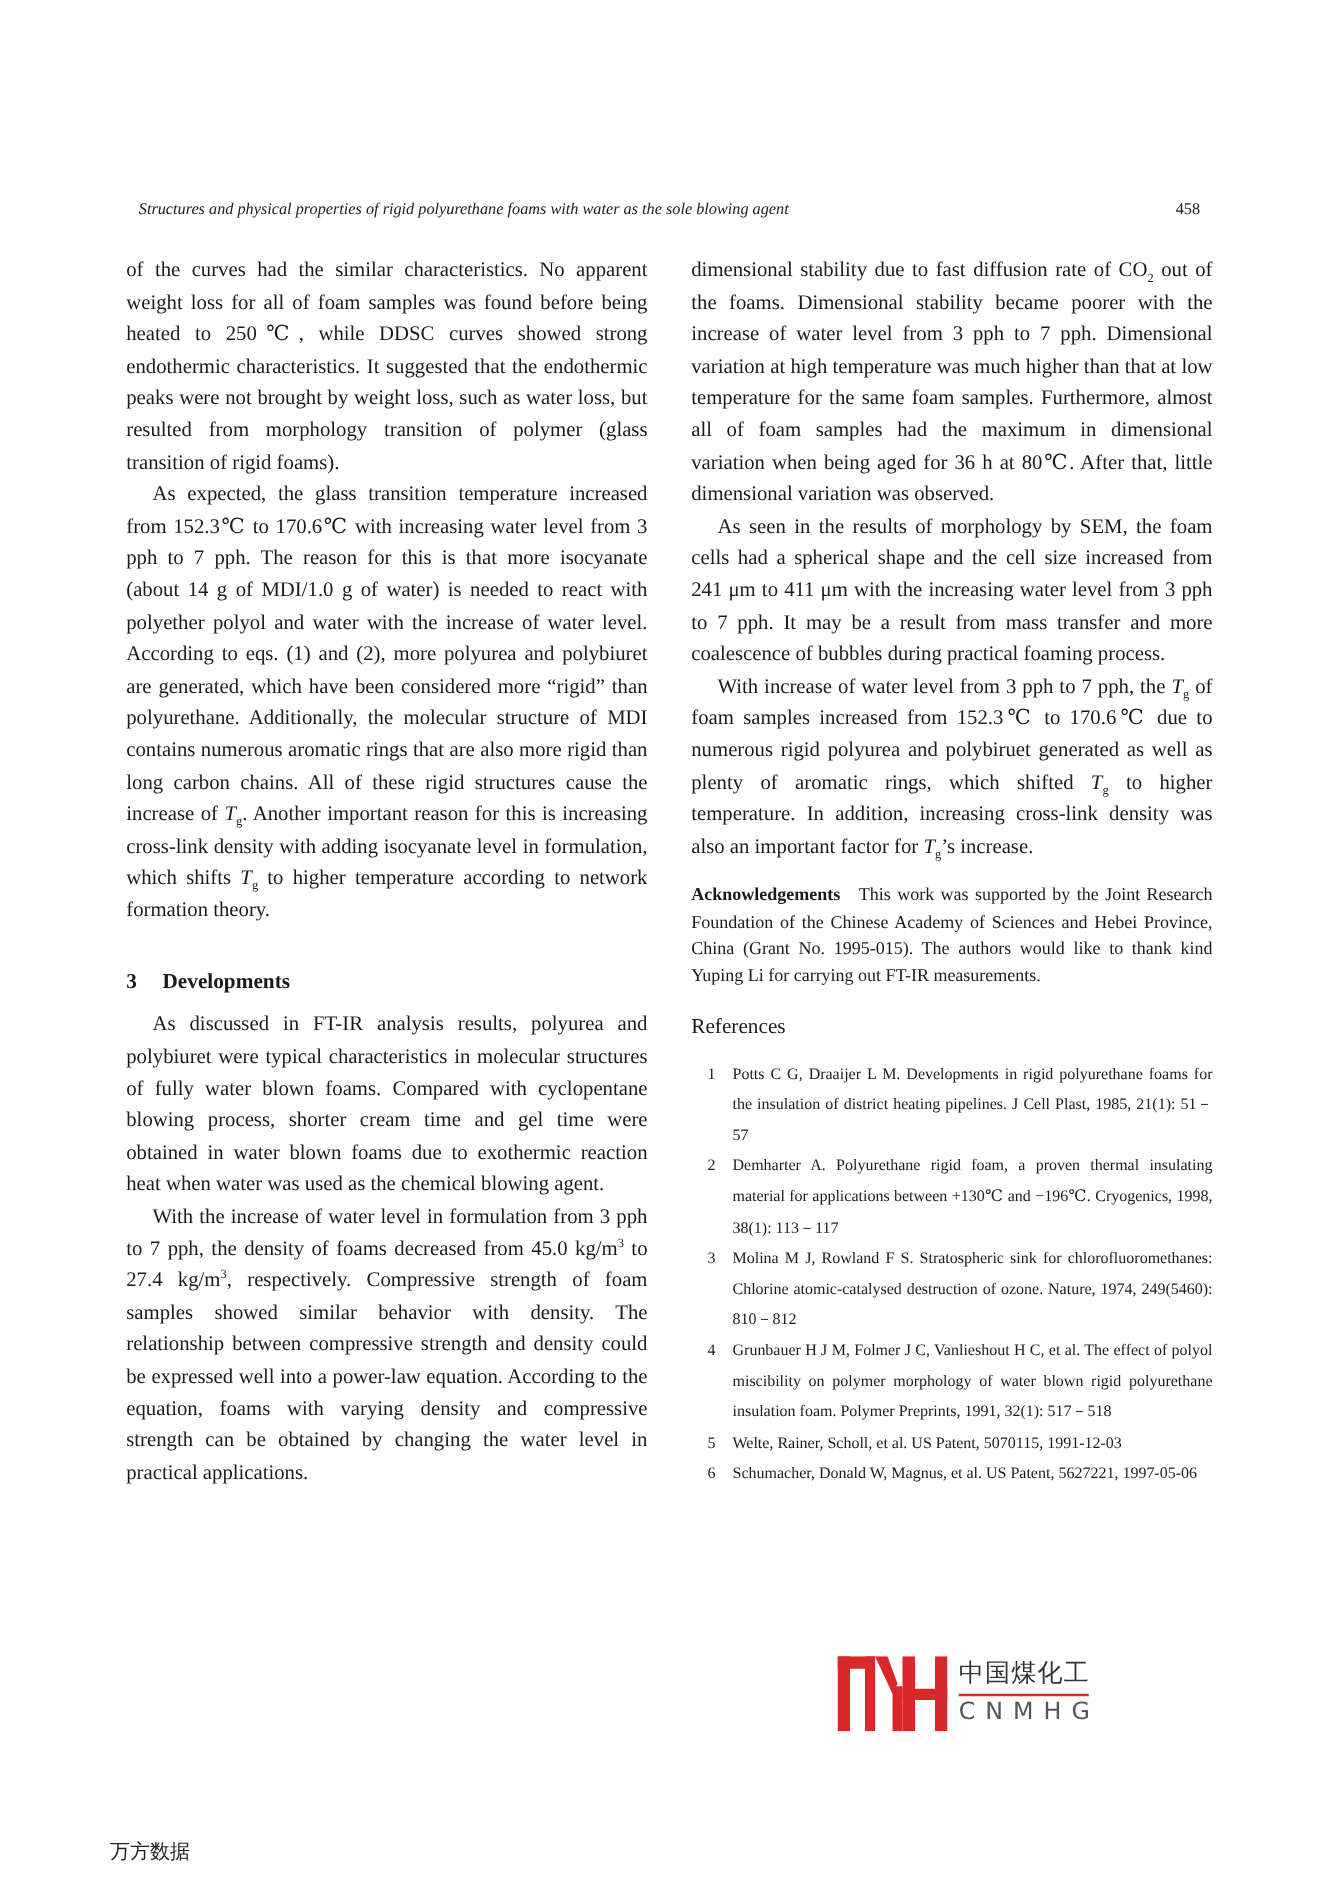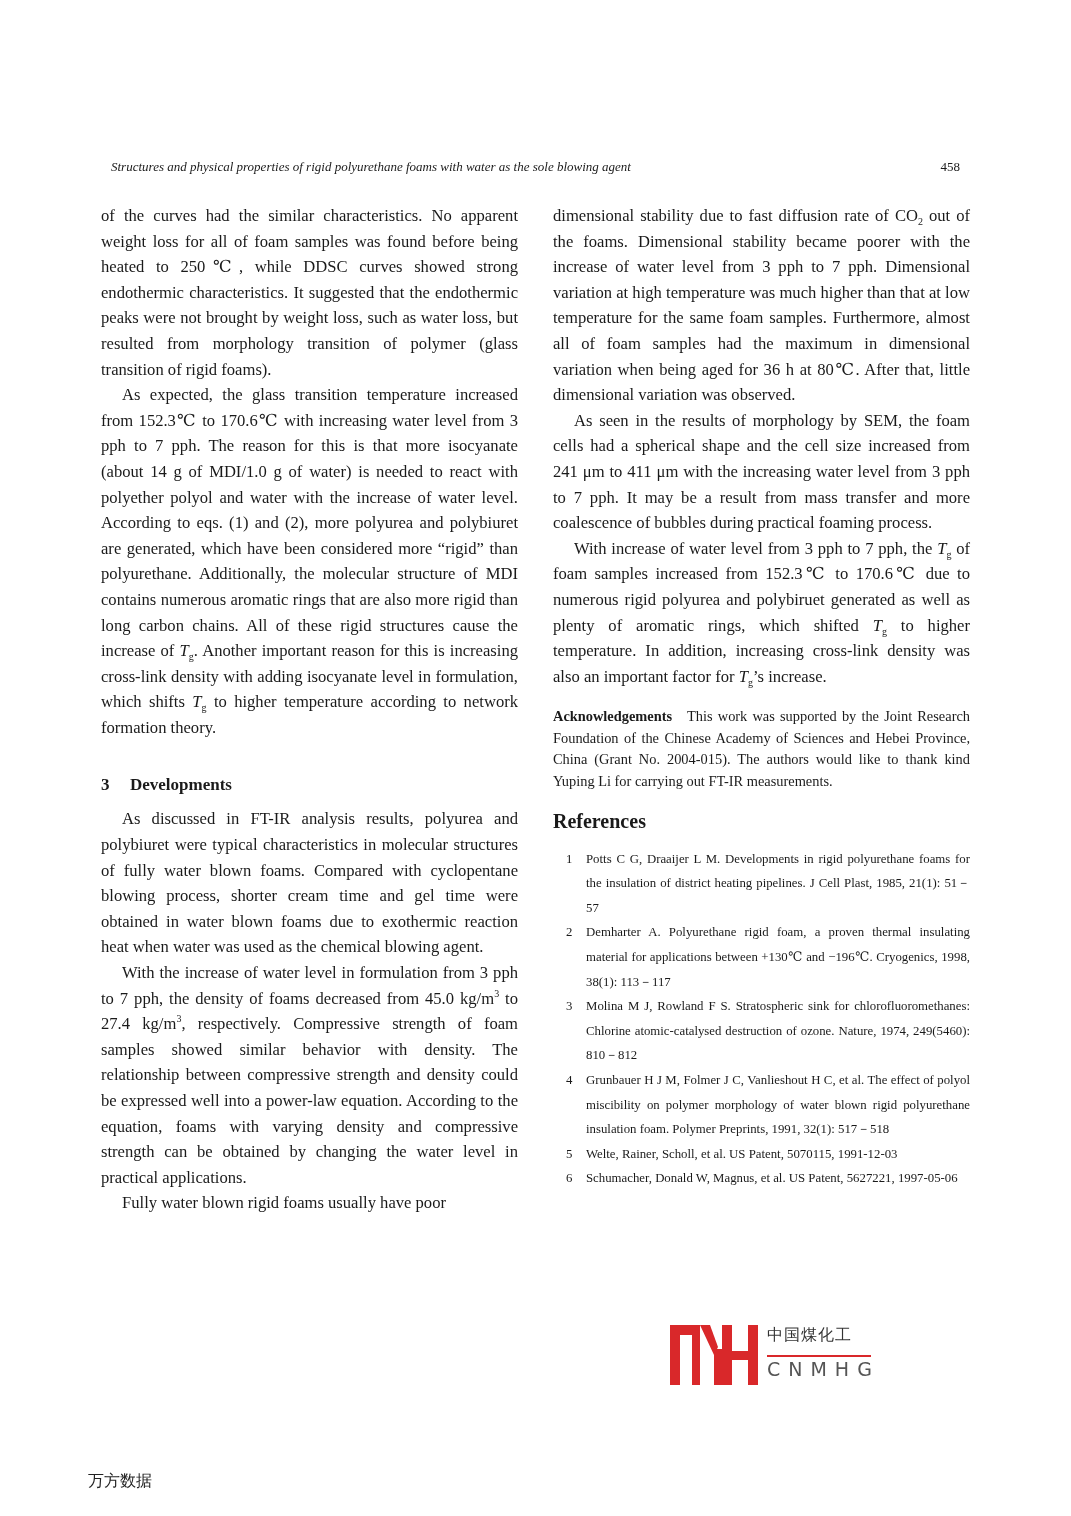--- a/index.html
+++ b/index.html
@@ -13,58 +13,57 @@
          text-align: justify; }
   .col.left { left: 101px; }
   .col.right { left: 553px; }
   .col p { margin: 0; }
   .col p.indent { text-indent: 21px; }
   .section-head { font-weight: bold; font-size: 17px; margin: 33px 0 9px 0; line-height: 24px; }
   .section-head .num { display: inline-block; width: 29px; }
   sub, sup { font-size: 10px; line-height: 0; }
   .ack { font-size: 14.4px; line-height: 21.6px; margin-top: 17px; }
   .ack .ack-head { font-weight: bold; margin-right: 10px; }
-  .refs-head { font-weight: bold; font-size: 20px; margin: 16px 0 14px 0; line-height: 24px; }
+  .refs-head { font-weight: normal; font-size: 17px; margin: 16px 0 14px 0; line-height: 24px; }
   .ref { position: relative; padding-left: 33px; font-size: 12.8px; line-height: 24.6px; text-align: justify; }
   .ref .rnum { position: absolute; left: 13px; top: 0; }
   .logo { position: absolute; left: 670px; top: 1325px; width: 210px; height: 62px; }
   .logo .mark { position: absolute; left: 0; top: 0; }
   .logo .cn { position: absolute; left: 97px; top: 0px; font-family: Liberation Sans, sans-serif;
-              font-size: 16px; color: #333; letter-spacing: 1px; }
+              font-size: 20px; color: #333; letter-spacing: 1px; }
   .logo .line { position: absolute; left: 97px; top: 30px; width: 104px; height: 2px; background: #d9282a; }
   .logo .en { position: absolute; left: 97px; top: 33px; font-family: "DejaVu Sans", sans-serif;
               font-size: 19px; color: #555; letter-spacing: 8px; text-align: right; }
   .footer-mark { position: absolute; left: 88px; top: 1471px; font-family: "DejaVu Sans", sans-serif;
                  font-size: 16px; color: #222; }
 </style>
 </head>
 <body>
 
 <div class="header">
   <span class="title">Structures and physical properties of rigid polyurethane foams with water as the sole blowing agent</span>
   <span class="pagenum">458</span>
 </div>
 
 <div class="col left">
   <p>of the curves had the similar characteristics. No apparent weight loss for all of foam samples was found before being heated to 250℃, while DDSC curves showed strong endothermic characteristics. It suggested that the endothermic peaks were not brought by weight loss, such as water loss, but resulted from morphology transition of polymer (glass transition of rigid foams).</p>
   <p class="indent"><span>As expected, the glass transition temperature increased from 152.3℃ to 170.6℃ with increasing water level from 3 pph to 7 pph. The reason for this is that more isocyanate (about 14 g of MDI/1.0 g of water) is needed to react with polyether polyol and water with the increase of water level. According to eqs. (1) and (2), more polyurea and polybiuret are generated, which have been considered more “rigid” than polyurethane. Additionally, the molecular structure of MDI contains numerous aromatic rings that are also more rigid than long carbon chains. All of these rigid structures cause the increase of </span><i>T</i><sub>g</sub><span>. Another important reason for this is increasing cross-link density with adding isocyanate level in formulation, which shifts </span><i>T</i><sub>g</sub><span> to higher temperature according to network formation theory.</span></p>
   <div class="section-head"><span class="num">3</span><span>Developments</span></div>
   <p class="indent">As discussed in FT-IR analysis results, polyurea and polybiuret were typical characteristics in molecular structures of fully water blown foams. Compared with cyclopentane blowing process, shorter cream time and gel time were obtained in water blown foams due to exothermic reaction heat when water was used as the chemical blowing agent.</p>
   <p class="indent"><span>With the increase of water level in formulation from 3 pph to 7 pph, the density of foams decreased from 45.0 kg/m</span><sup>3</sup><span> to 27.4 kg/m</span><sup>3</sup><span>, respectively. Compressive strength of foam samples showed similar behavior with density. The relationship between compressive strength and density could be expressed well into a power-law equation. According to the equation, foams with varying density and compressive strength can be obtained by changing the water level in practical applications.</span></p>
-  <p class="indent">Fully water blown rigid foams usually have poor</p>
 </div>
 
 <div class="col right">
   <p><span>dimensional stability due to fast diffusion rate of CO</span><sub>2</sub><span> out of the foams. Dimensional stability became poorer with the increase of water level from 3 pph to 7 pph. Dimensional variation at high temperature was much higher than that at low temperature for the same foam samples. Furthermore, almost all of foam samples had the maximum in dimensional variation when being aged for 36 h at 80℃. After that, little dimensional variation was observed.</span></p>
   <p class="indent">As seen in the results of morphology by SEM, the foam cells had a spherical shape and the cell size increased from 241 μm to 411 μm with the increasing water level from 3 pph to 7 pph. It may be a result from mass transfer and more coalescence of bubbles during practical foaming process.</p>
   <p class="indent"><span>With increase of water level from 3 pph to 7 pph, the </span><i>T</i><sub>g</sub><span> of foam samples increased from 152.3℃ to 170.6℃ due to numerous rigid polyurea and polybiruet generated as well as plenty of aromatic rings, which shifted </span><i>T</i><sub>g</sub><span> to higher temperature. In addition, increasing cross-link density was also an important factor for </span><i>T</i><sub>g</sub><span>’s increase.</span></p>
 
   <div class="ack">
     <span class="ack-head">Acknowledgements</span>
-    <span>This work was supported by the Joint Research Foundation of the Chinese Academy of Sciences and Hebei Province, China (Grant No. 2004-015). The authors would like to thank kind Yuping Li for carrying out FT-IR measurements.</span>
+    <span>This work was supported by the Joint Research Foundation of the Chinese Academy of Sciences and Hebei Province, China (Grant No. 1995-015). The authors would like to thank kind Yuping Li for carrying out FT-IR measurements.</span>
   </div>
 
   <div class="refs-head">References</div>
 
   <div>
     <div class="ref"><span class="rnum">1</span><span>Potts C G, Draaijer L M. Developments in rigid polyurethane foams for the insulation of district heating pipelines. J Cell Plast, 1985, 21(1): 51－57</span></div>
     <div class="ref"><span class="rnum">2</span><span>Demharter A. Polyurethane rigid foam, a proven thermal insulating material for applications between +130℃ and −196℃. Cryogenics, 1998, 38(1): 113－117</span></div>
     <div class="ref"><span class="rnum">3</span><span>Molina M J, Rowland F S. Stratospheric sink for chlorofluoromethanes: Chlorine atomic-catalysed destruction of ozone. Nature, 1974, 249(5460): 810－812</span></div>
     <div class="ref"><span class="rnum">4</span><span>Grunbauer H J M, Folmer J C, Vanlieshout H C, et al. The effect of polyol miscibility on polymer morphology of water blown rigid polyurethane insulation foam. Polymer Preprints, 1991, 32(1): 517－518</span></div>
     <div class="ref"><span class="rnum">5</span><span>Welte, Rainer, Scholl, et al. US Patent, 5070115, 1991-12-03</span></div>

